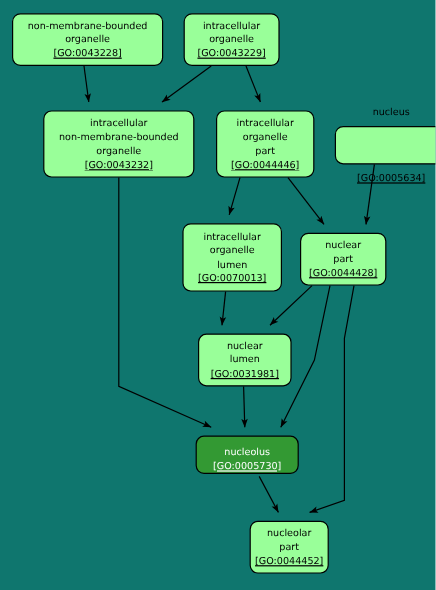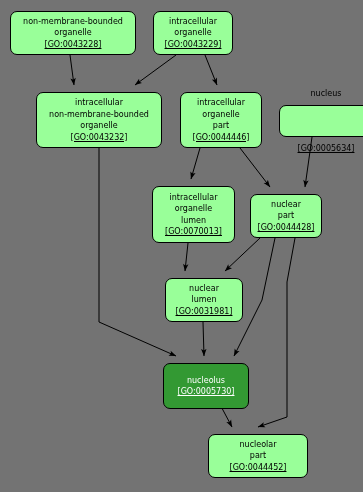--- a/index.html
+++ b/index.html
@@ -4,21 +4,21 @@
 <style>
   html, body {
     margin: 0;
     padding: 0;
     background: #ffffff;
   }
   #graph-canvas {
     position: relative;
     width: 363px;
     height: 492px;
-    background: #737373;
+    background: #0f766e;
     overflow: hidden;
     font-family: "DejaVu Sans", sans-serif;
   }
   #edge-layer {
     position: absolute;
     left: 0;
     top: 0;
     width: 363px;
     height: 492px;
     pointer-events: none;
@@ -119,24 +119,24 @@
       <div class="go-node normal" style="left: 250px; top: 194px; width: 72px; height: 44px;">
         <span class="node-label">nuclear
 part</span>
         <span class="node-id">[GO:0044428]</span>
       </div>
       <div class="go-node normal" style="left: 165px; top: 278px; width: 78px; height: 44px;">
         <span class="node-label">nuclear
 lumen</span>
         <span class="node-id">[GO:0031981]</span>
       </div>
-      <div class="go-node highlight" style="left: 163px; top: 363px; width: 86px; height: 46px;">
+      <div class="go-node highlight" style="left: 163px; top: 363px; width: 86px; height: 32px; justify-content: flex-end;">
         <span class="node-label">nucleolus</span>
         <span class="node-id">[GO:0005730]</span>
       </div>
-      <div class="go-node normal" style="left: 208px; top: 434px; width: 100px; height: 44px;">
+      <div class="go-node normal" style="left: 208px; top: 434px; width: 66px; height: 44px;">
         <span class="node-label">nucleolar
 part</span>
         <span class="node-id">[GO:0044452]</span>
       </div>
     </div>
 
 </div>
 
 </body></html>

